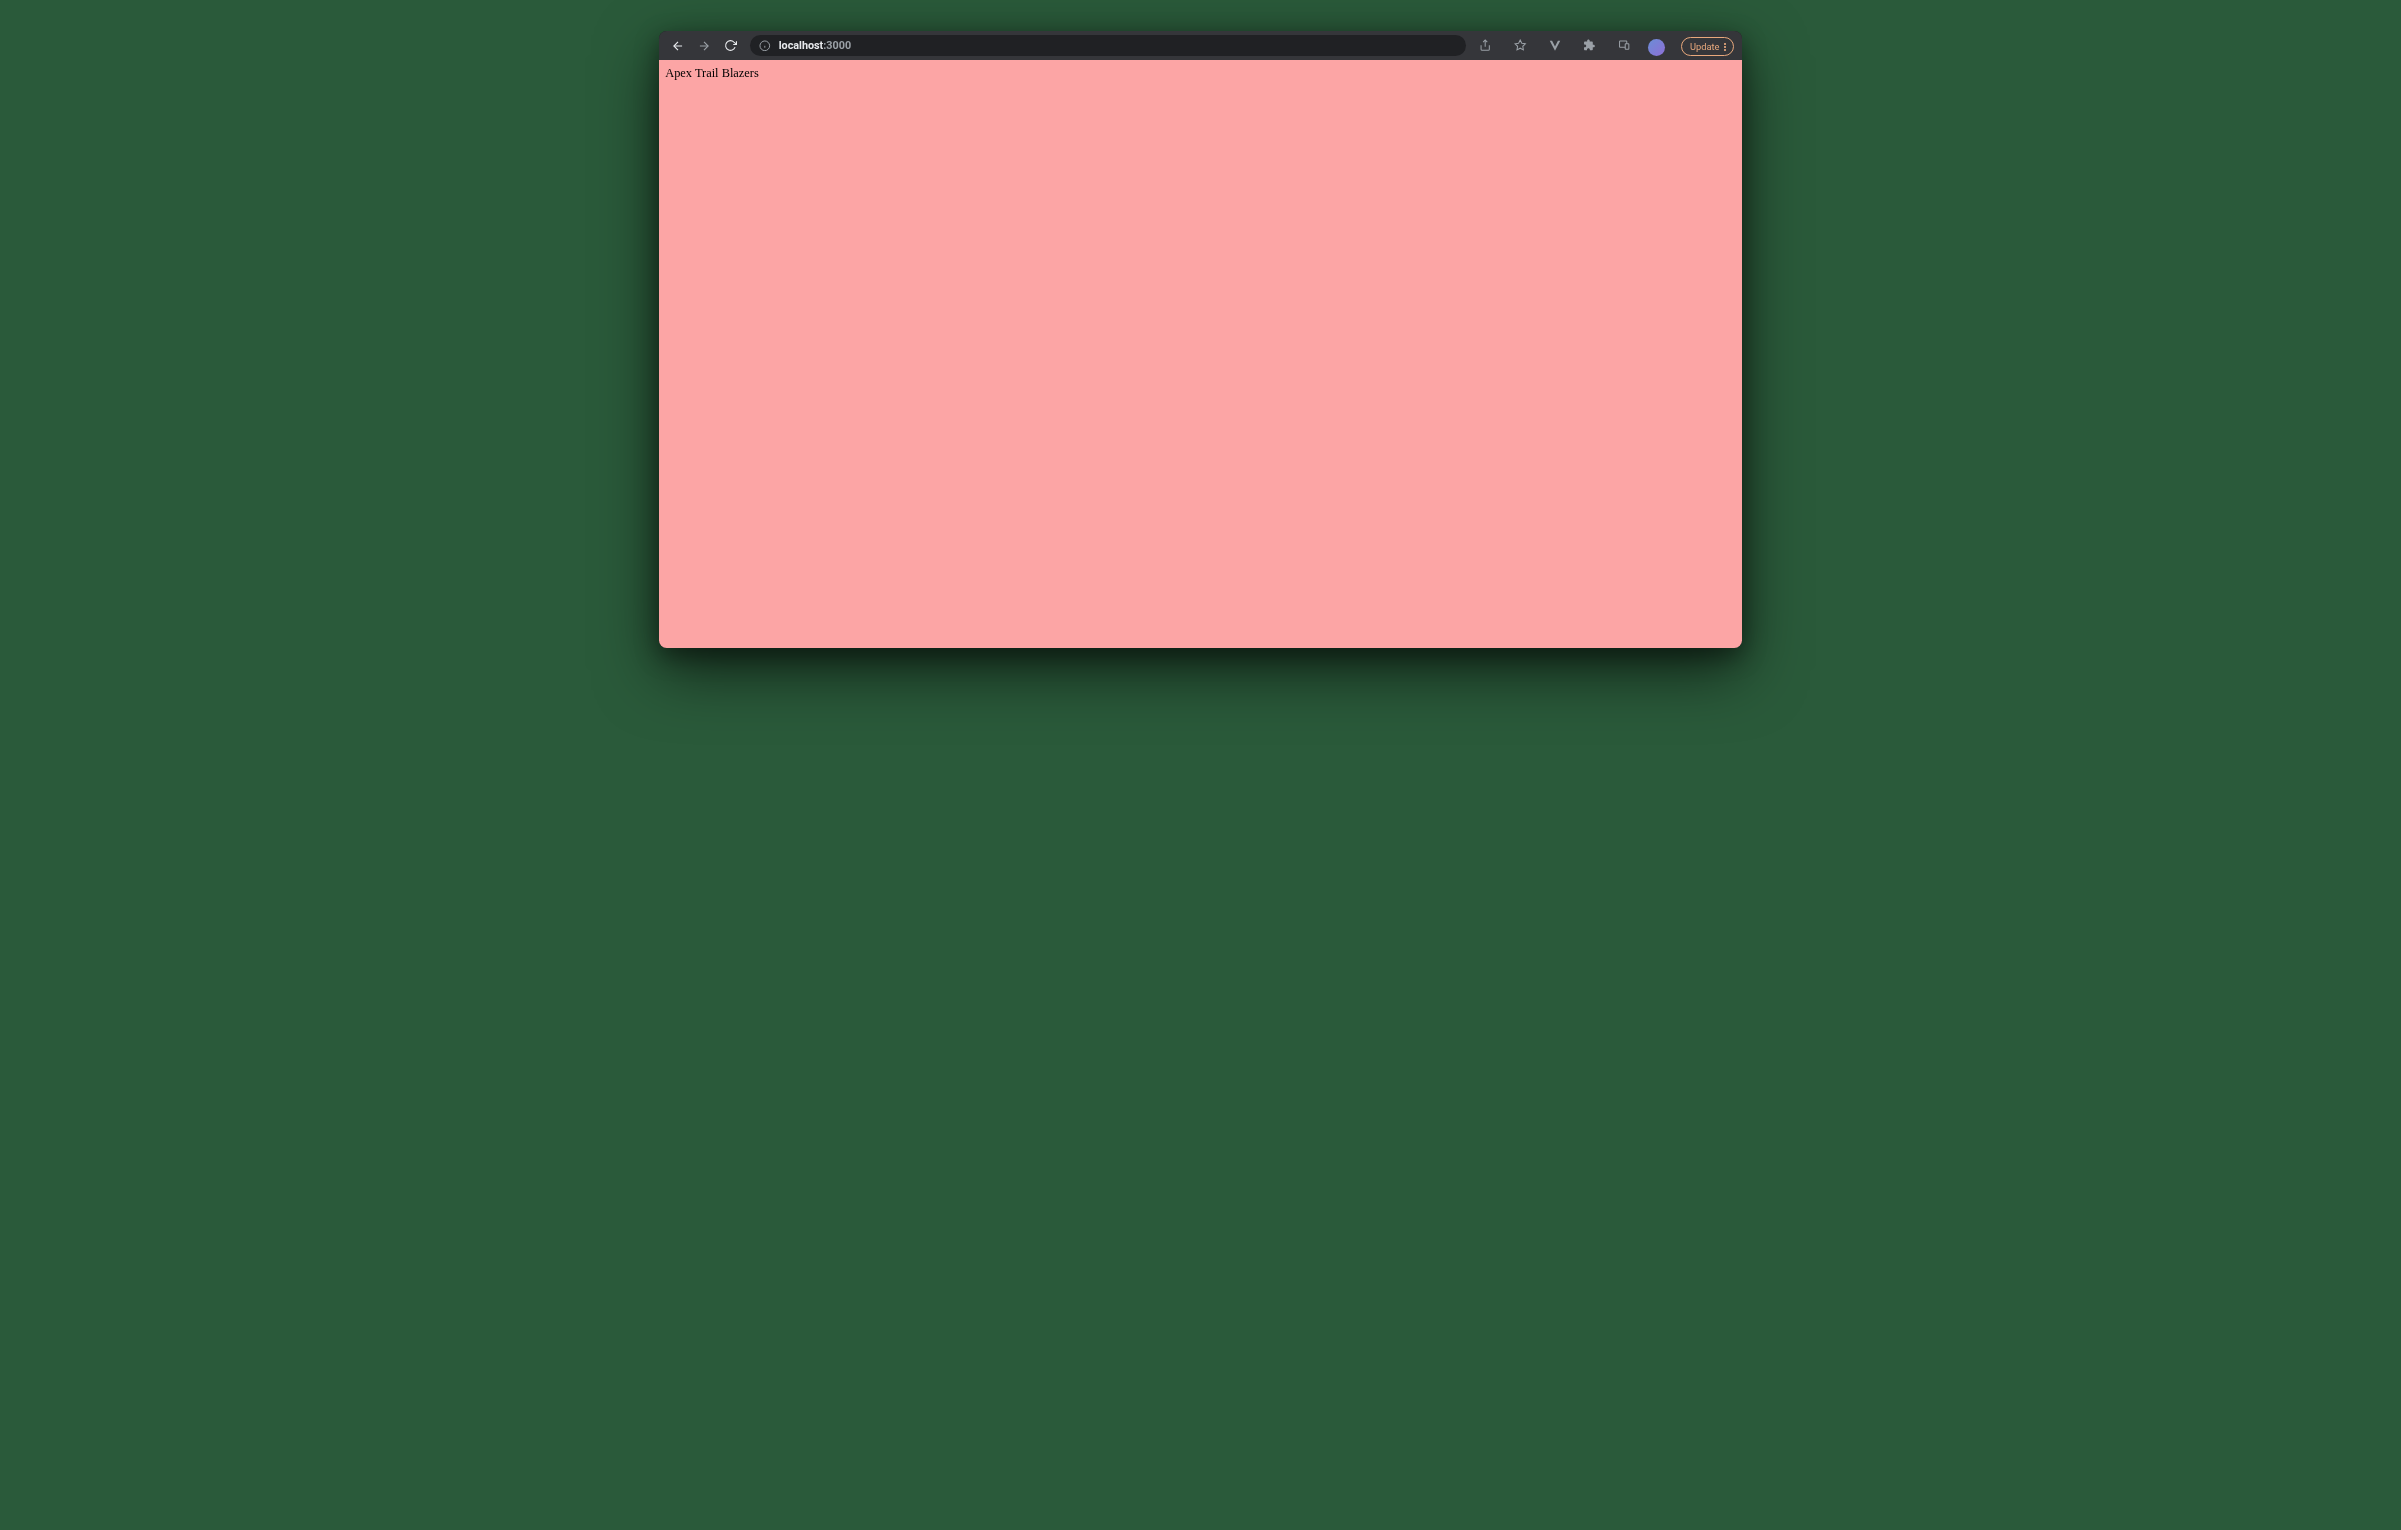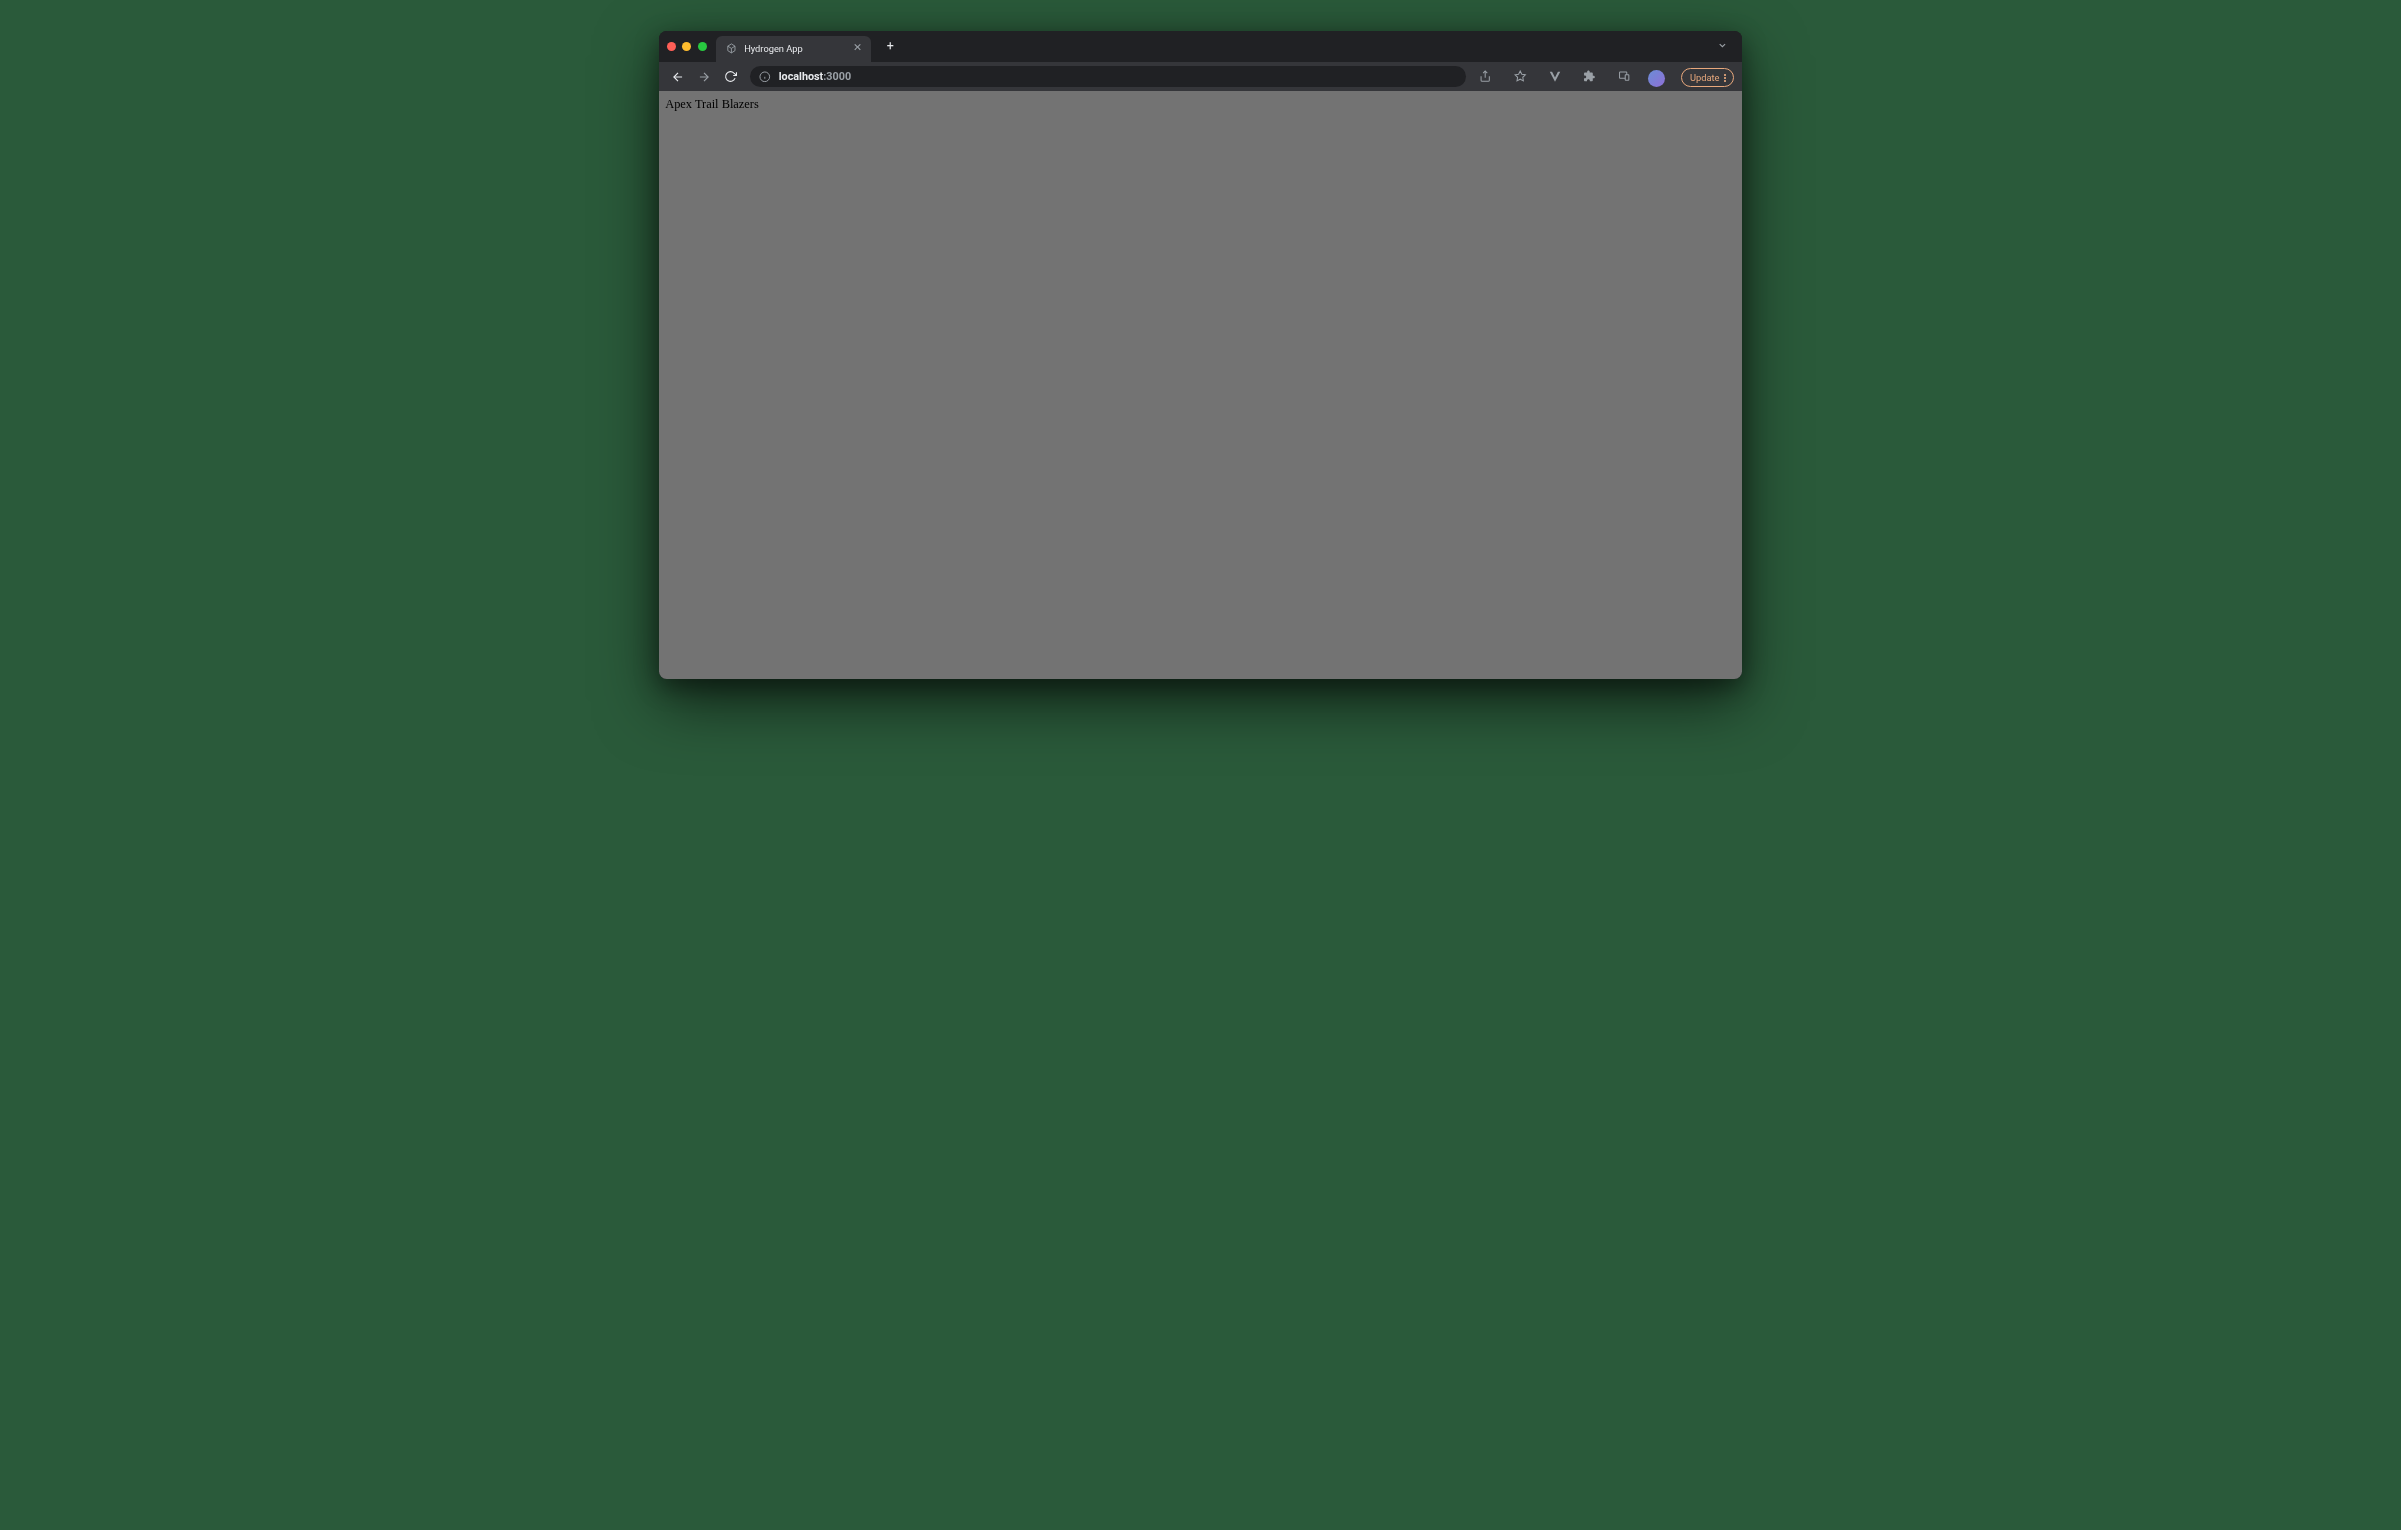--- a/index.html
+++ b/index.html
@@ -170,59 +170,35 @@
       flex-direction: column;
       gap: 1.5px;
     }
     .update-dots span {
       width: 1.5px;
       height: 1.5px;
       background: #e8a87c;
       border-radius: 50%;
     }
     .viewport {
-      background: #737373;
+      background: #fca5a5;
       min-height: 588px;
       padding: 6.2px;
     }
     .page-content {
       font-family: "Times New Roman", Times, serif;
       font-size: 12.4px;
       color: #000;
     }
   </style>
 </head>
 <body>
 
 <div class="browser-window">
 
-  <div class="tab-bar">
-    <div class="window-controls">
-      <div class="win-btn win-close"></div>
-      <div class="win-btn win-min"></div>
-      <div class="win-btn win-max"></div>
-    </div>
-    <div class="tab">
-      <span class="tab-favicon">
-        <svg width="10.8" height="10.8" viewBox="0 0 24 24" fill="none" stroke="currentColor" stroke-width="2">
-          <path d="M12 2 L4 7 L4 17 L12 22 L20 17 L20 7 Z"></path>
-          <path d="M4 7 L12 12 L20 7"></path>
-          <path d="M12 12 L12 22"></path>
-        </svg>
-      </span>
-      <span>Hydrogen App</span>
-      <span class="tab-close">✕</span>
-    </div>
-    <div class="new-tab">+</div>
-    <div class="tab-bar-right">
-      <svg width="10.8" height="10.8" viewBox="0 0 24 24" fill="none" stroke="currentColor" stroke-width="2.5">
-        <polyline points="6 9 12 15 18 9"></polyline>
-      </svg>
-    </div>
-  </div>
 
   <div class="toolbar">
     <div class="nav-btn enabled">
       <svg width="14" height="14" viewBox="0 0 24 24" fill="none" stroke="currentColor" stroke-width="2">
         <line x1="19" y1="12" x2="5" y2="12"></line>
         <polyline points="12 19 5 12 12 5"></polyline>
       </svg>
     </div>
     <div class="nav-btn">
       <svg width="14" height="14" viewBox="0 0 24 24" fill="none" stroke="currentColor" stroke-width="2">

